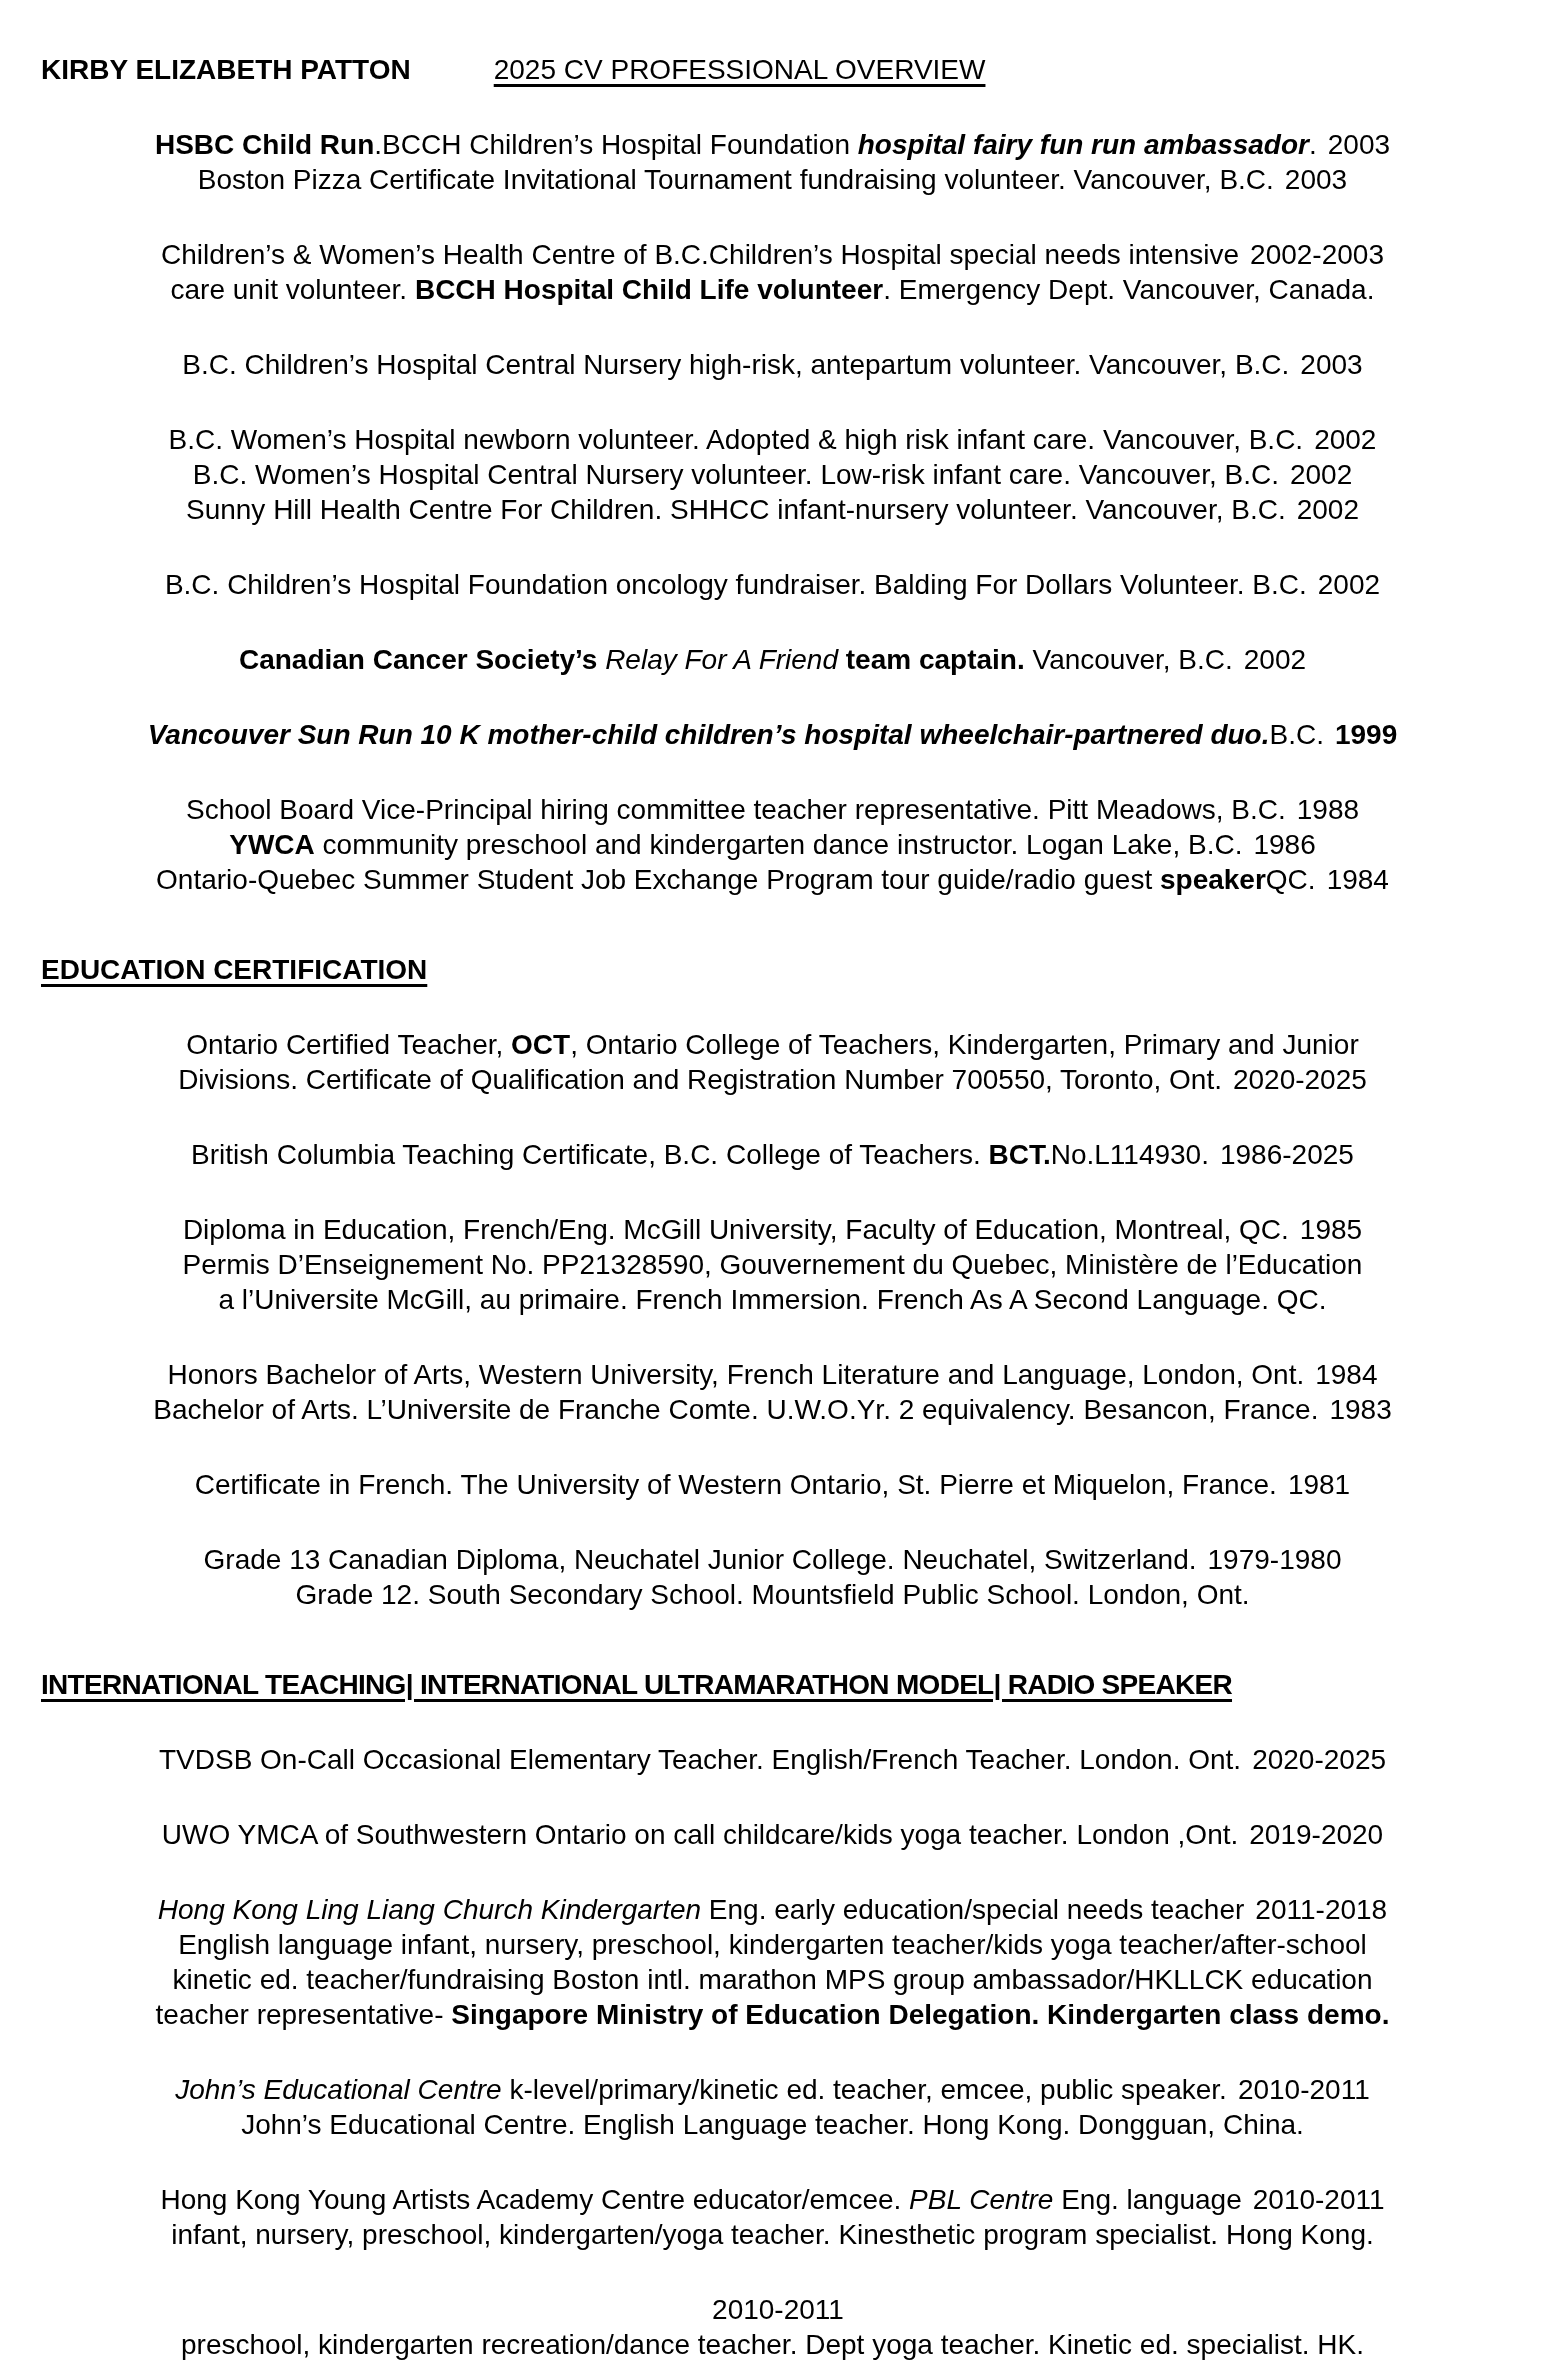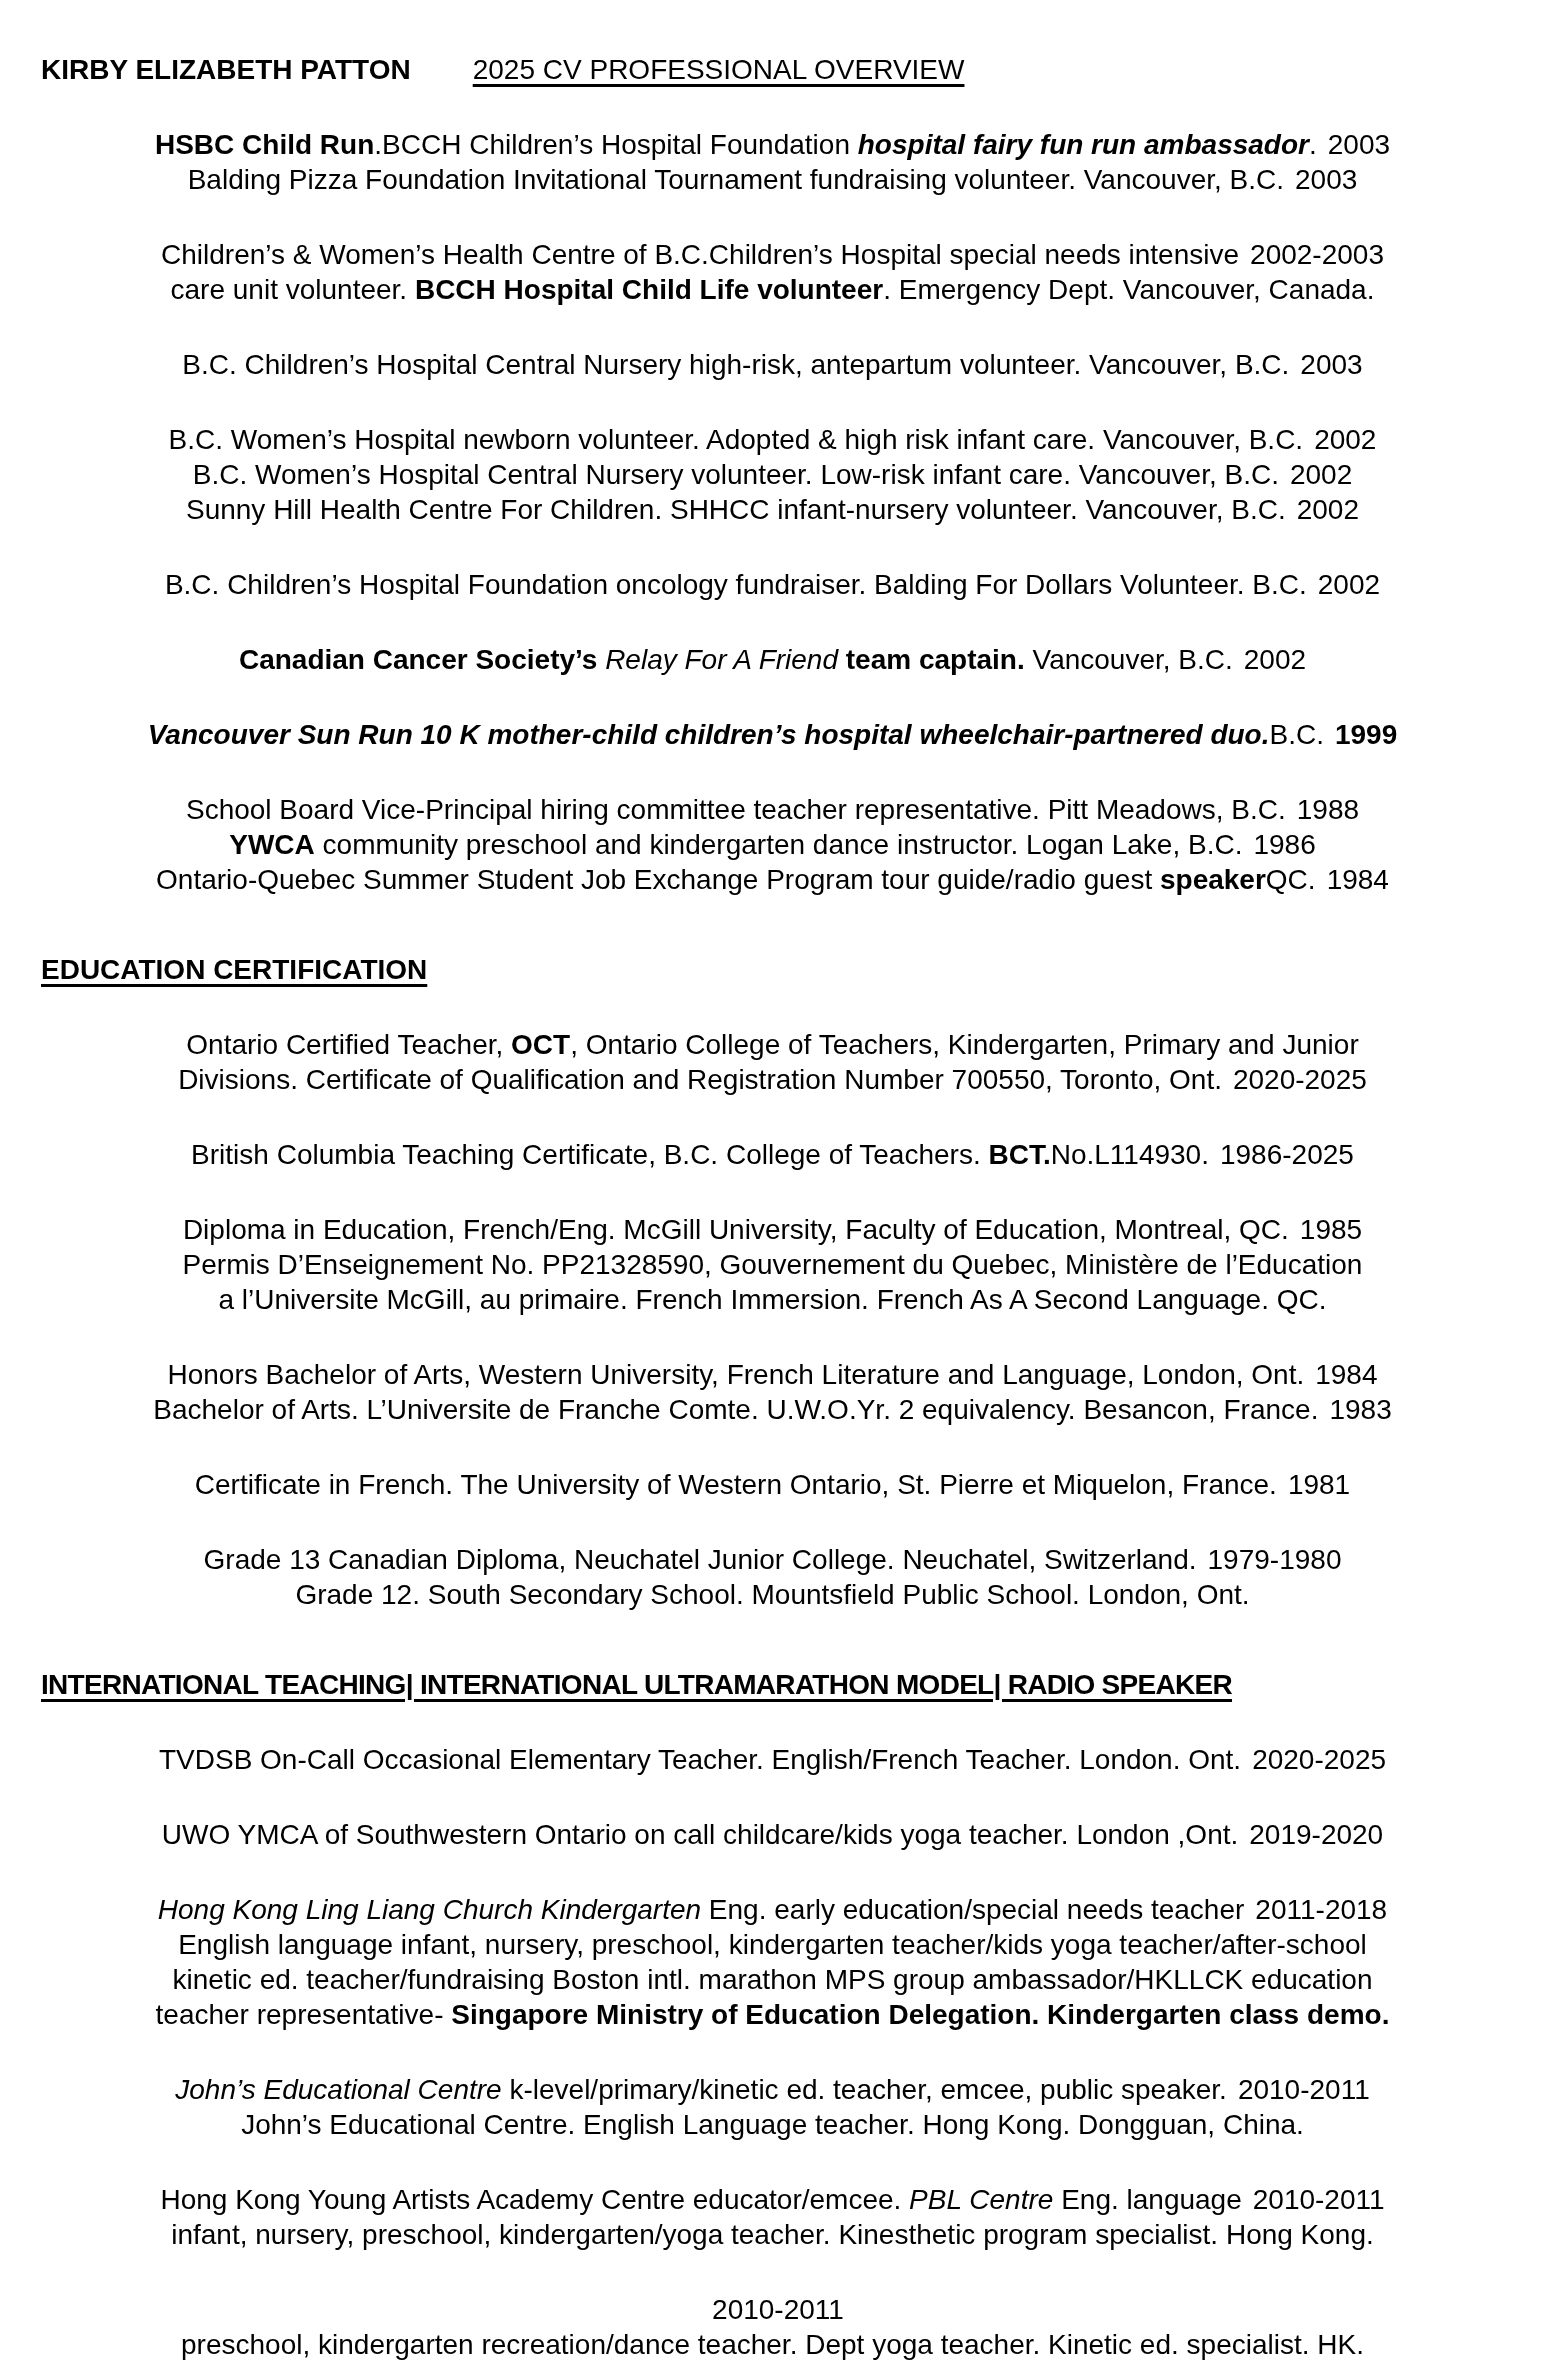--- a/index.html
+++ b/index.html
@@ -3,21 +3,21 @@
 <meta charset="utf-8">
 <style>
   html,body{margin:0;padding:0}
   body{
     width:1545px;height:2375px;background:#ffffff;color:#000000;
     font-family:"Liberation Sans","DejaVu Sans",sans-serif;
     font-size:28px;line-height:35px;overflow:hidden;
   }
   .page{box-sizing:border-box;width:1545px;height:2375px;padding:52px 41px 0 41px}
   .hline{display:block}
-  .title{margin-left:62px}
+  .title{margin-left:83px}
   .line{display:flex;justify-content:center;align-items:baseline}
   .lt{display:inline;min-width:0}
   .yr{flex:none;padding-left:11px}
   .b{font-weight:700}
   .i{font-style:italic}
   .bi{font-weight:700;font-style:italic}
   .u{text-decoration:underline;text-underline-offset:4.6px;text-decoration-thickness:2.8px}
   .para{margin-top:40px}
   .heading{margin-top:55px;font-weight:700}
   .h2{letter-spacing:-0.7px;white-space:nowrap}
@@ -28,21 +28,21 @@
 <div class="page">
 
   <div class="hline"><span class="b">KIRBY ELIZABETH PATTON</span><span class="u title">2025 CV PROFESSIONAL OVERVIEW</span></div>
 
   <div class="para">
     <div class="line">
         <span class="lt"><span class="b">HSBC Child Run</span><span>.BCCH Children’s Hospital Foundation </span><span class="bi">hospital fairy fun run ambassador</span><span>.</span></span>
         <span class="yr">2003</span>
       </div>
     <div class="line">
-        <span class="lt"><span>Balding Pizza Foundation Invitational Tournament fundraising volunteer. Vancouver, B.C.</span></span>
+        <span class="lt"><span>Boston Pizza Certificate Invitational Tournament fundraising volunteer. Vancouver, B.C.</span></span>
         <span class="yr">2003</span>
       </div>
   </div>
 
   <div class="para">
     <div class="line">
         <span class="lt"><span>Children’s &amp; Women’s Health Centre of B.C.Children’s Hospital special needs intensive</span></span>
         <span class="yr">2002-2003</span>
       </div>
     <div class="line">

